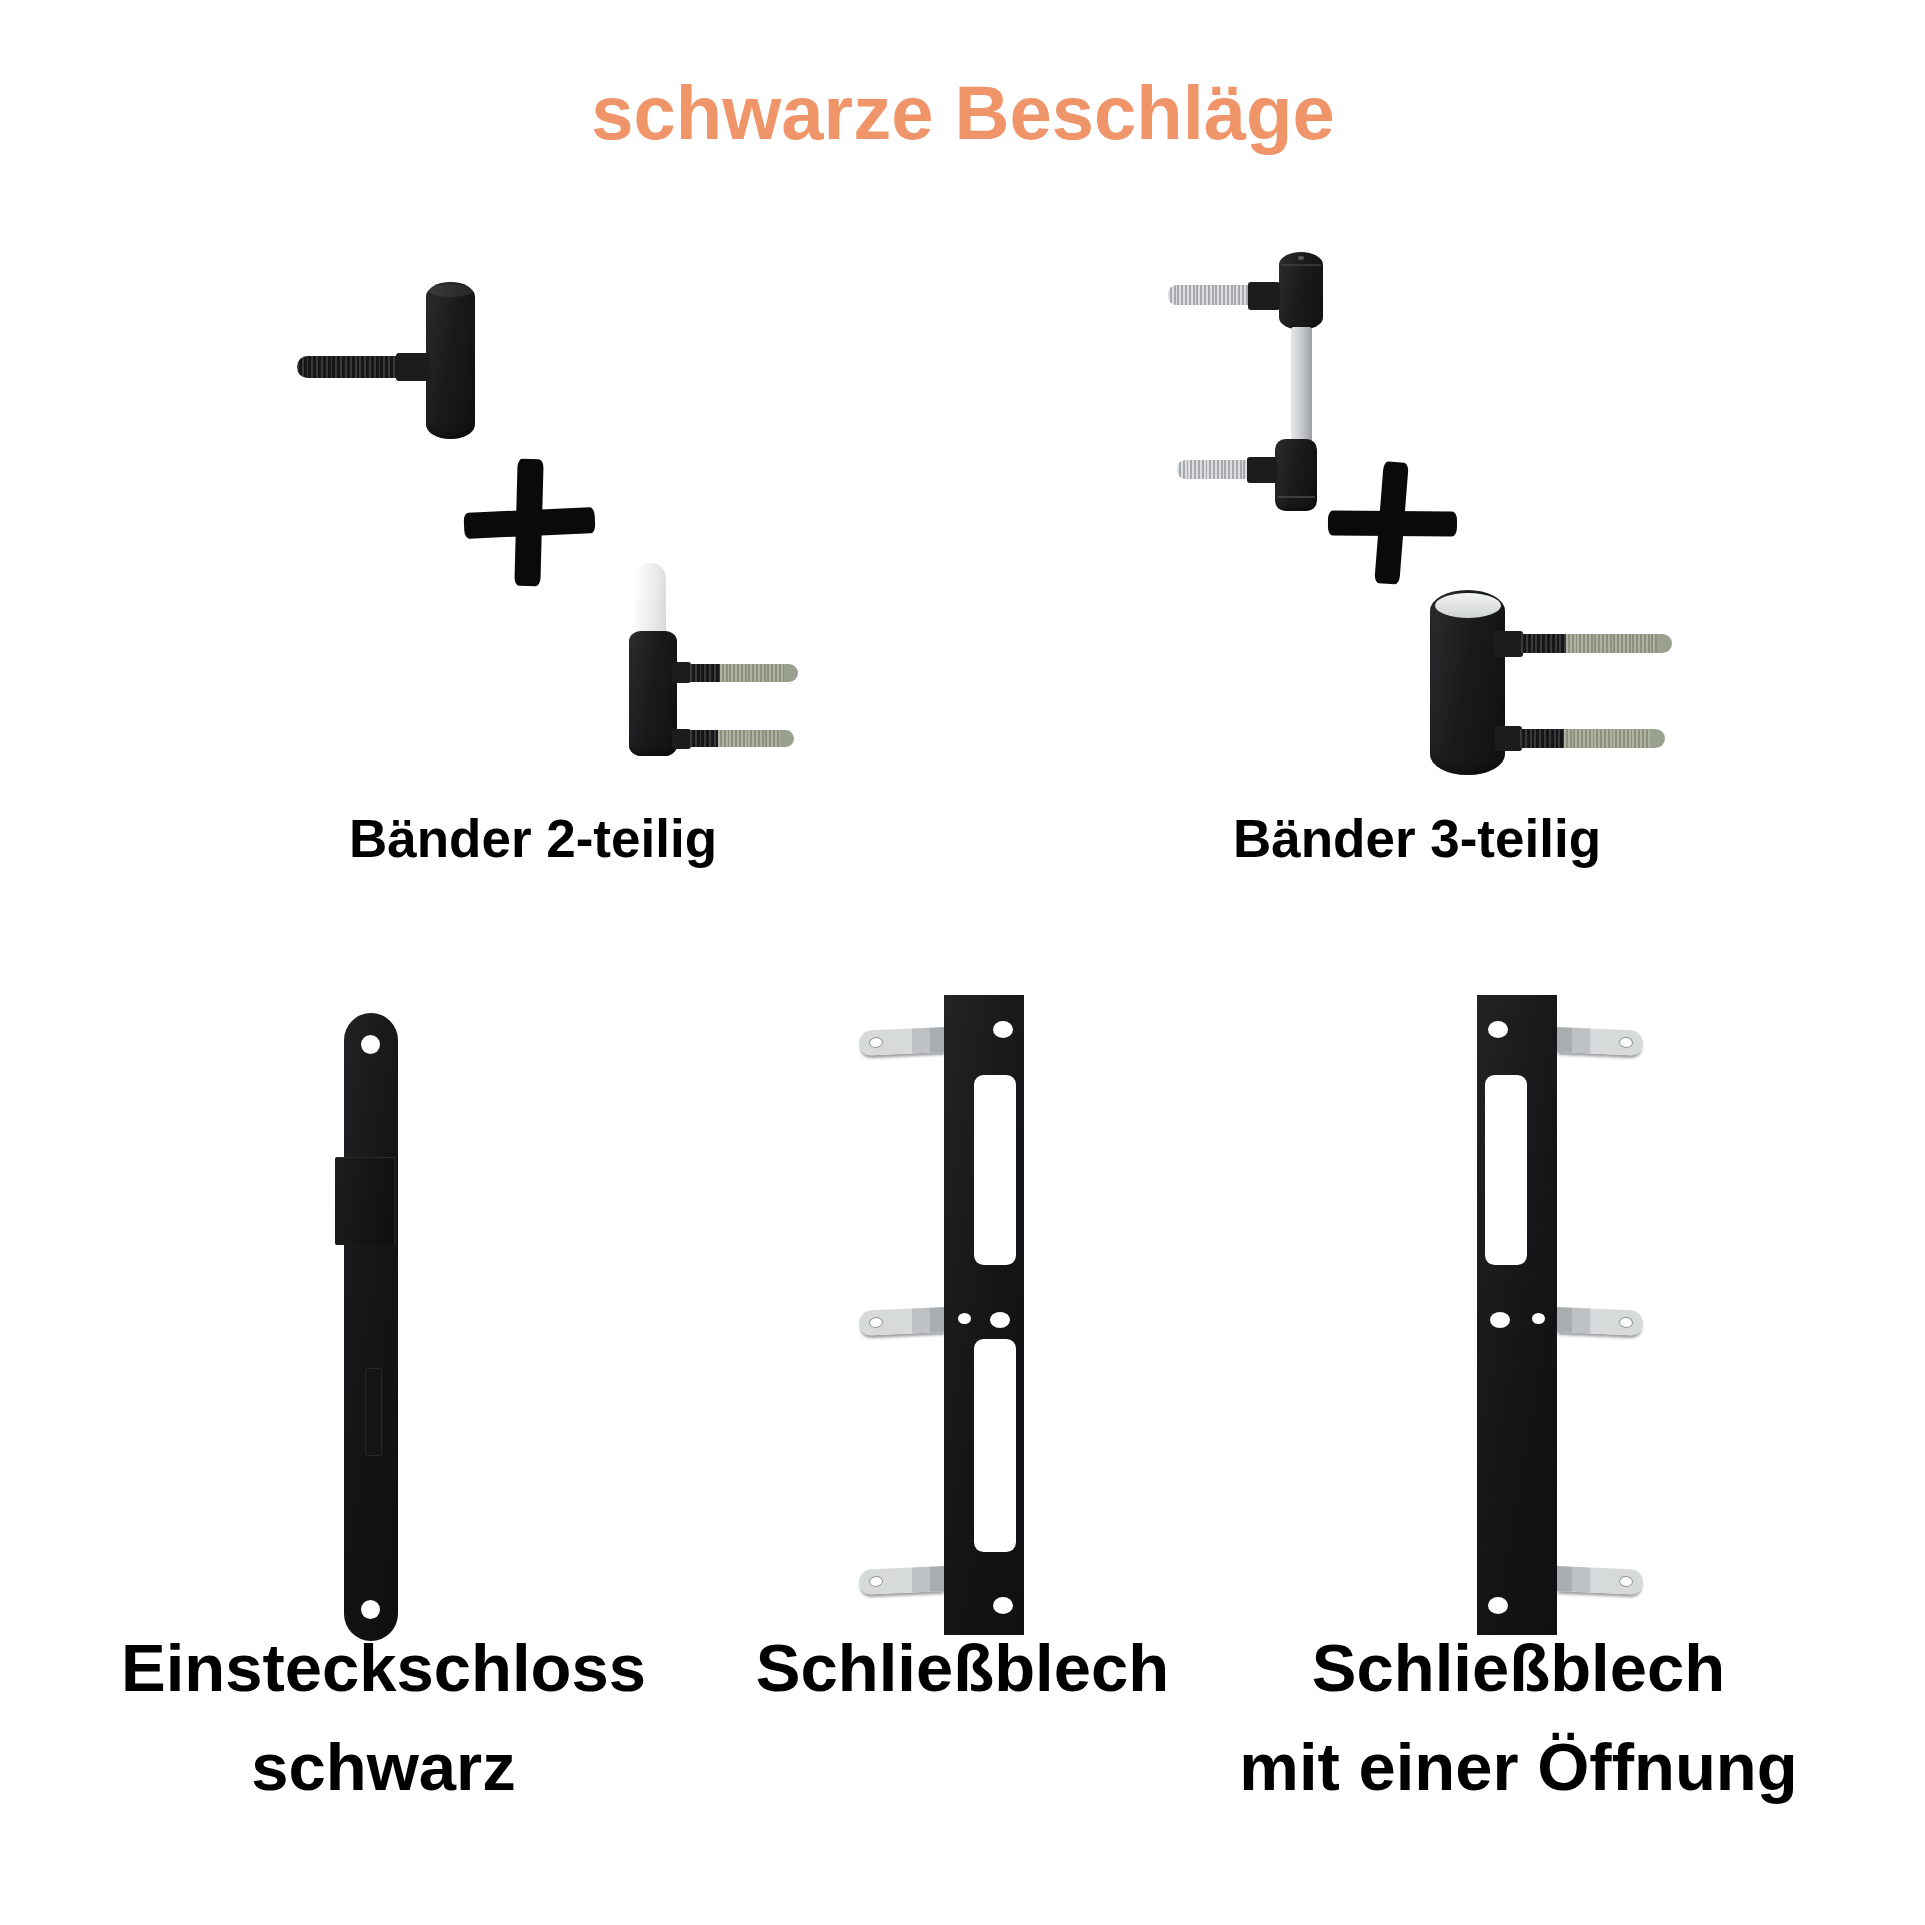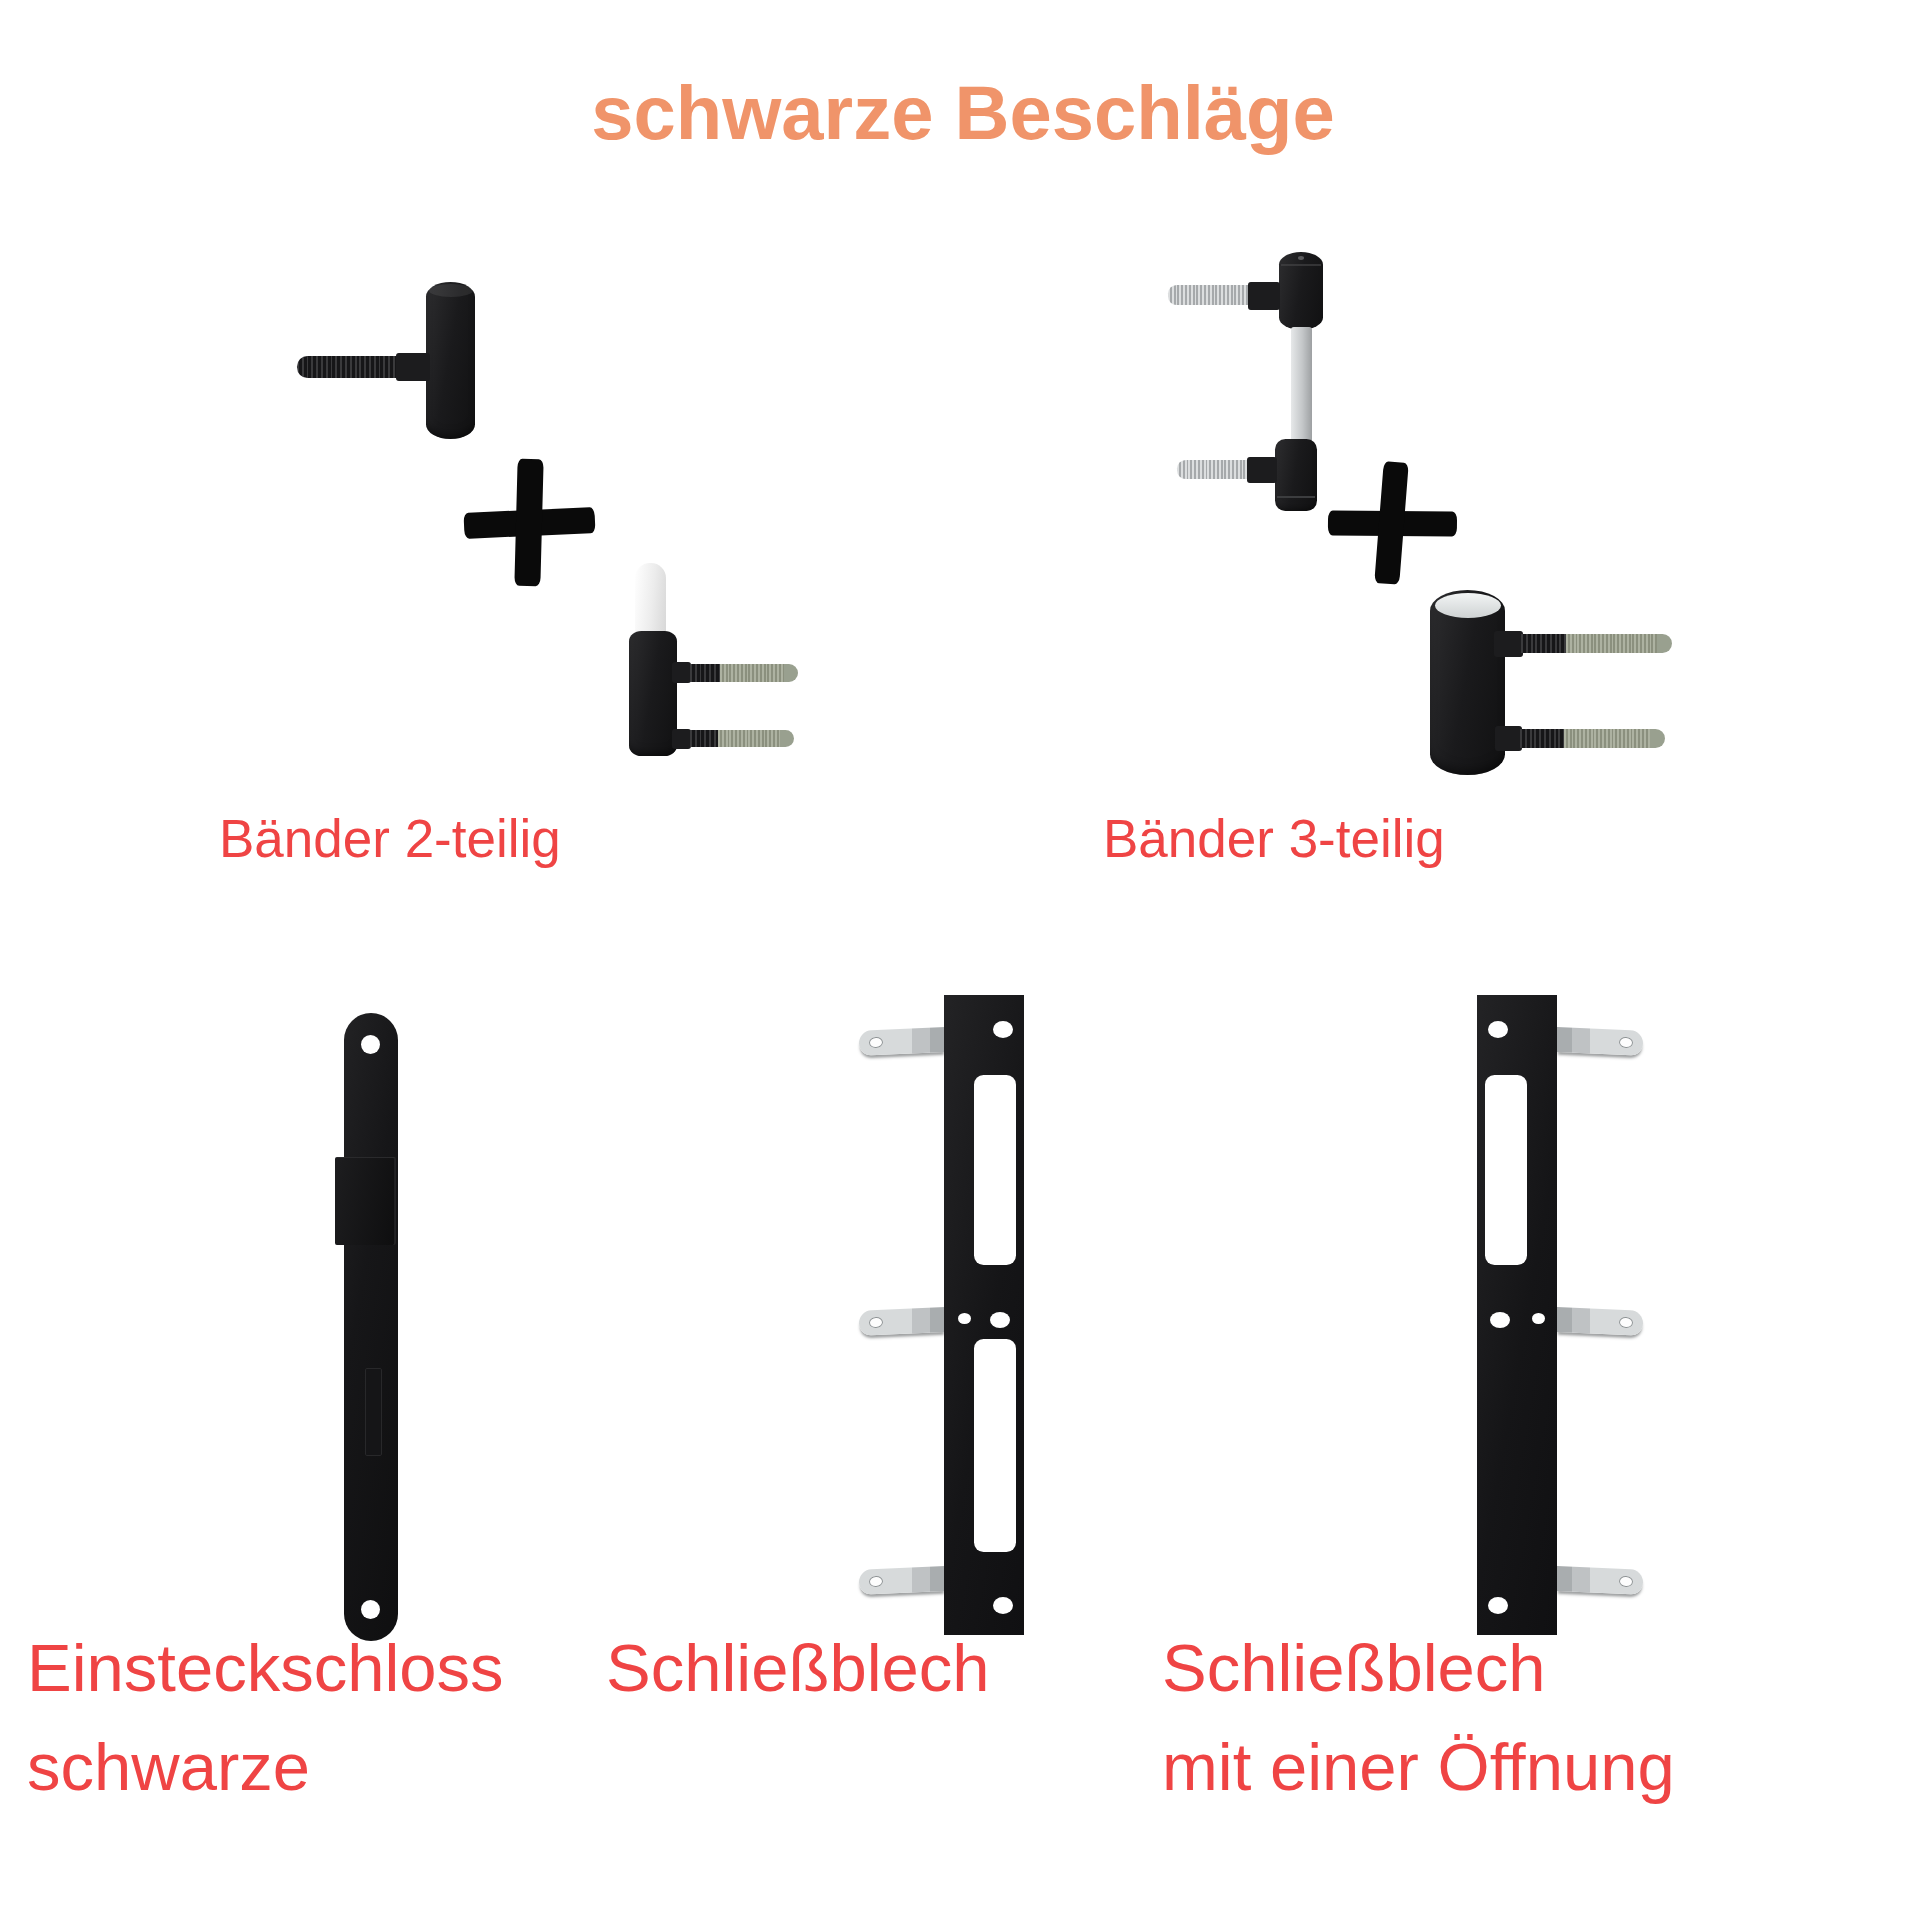--- a/index.html
+++ b/index.html
@@ -9,21 +9,21 @@
   }
   .stage *{position:absolute;box-sizing:border-box;}
 
   
   .title{
     left:0;top:60px;width:1926px;text-align:center;
     font-size:76px;line-height:105px;font-weight:700;color:#F0946A;letter-spacing:0;
     margin:0;
   }
   .caption{
-    color:#ef4444;font-weight:400;
+    color:#000000;text-align:center;font-weight:700;
   }
   .cap-top{top:805px;width:628px;font-size:53px;line-height:68px;}
   .cap-2t{left:219px;}
   .cap-3t{left:1103px;}
   .cap-bottom{top:1618px;width:713px;font-size:67px;line-height:99px;}
   .cap-lock{left:27px;}
   .cap-std{left:606px;}
   .cap-single{left:1162px;}
   .cap-bottom span{position:static;display:block;}
 
@@ -202,21 +202,21 @@
   </section>
 
   <section>
     <div class="lock-plate"></div>
     <div class="lock-hole-top hole"></div>
     <div class="lock-latch"></div>
     <div class="lock-deadbolt"></div>
     <div class="lock-hole-bot hole"></div>
     <div class="caption cap-bottom cap-lock">
       <span>Einsteckschloss</span>
-      <span>schwarze</span>
+      <span>schwarz</span>
     </div>
   </section>
 
   <section>
     <div class="tab tab-l tab-row1">
       <div class="tab-hole"></div>
     </div>
     <div class="tab tab-l tab-row2">
       <div class="tab-hole"></div>
     </div>

